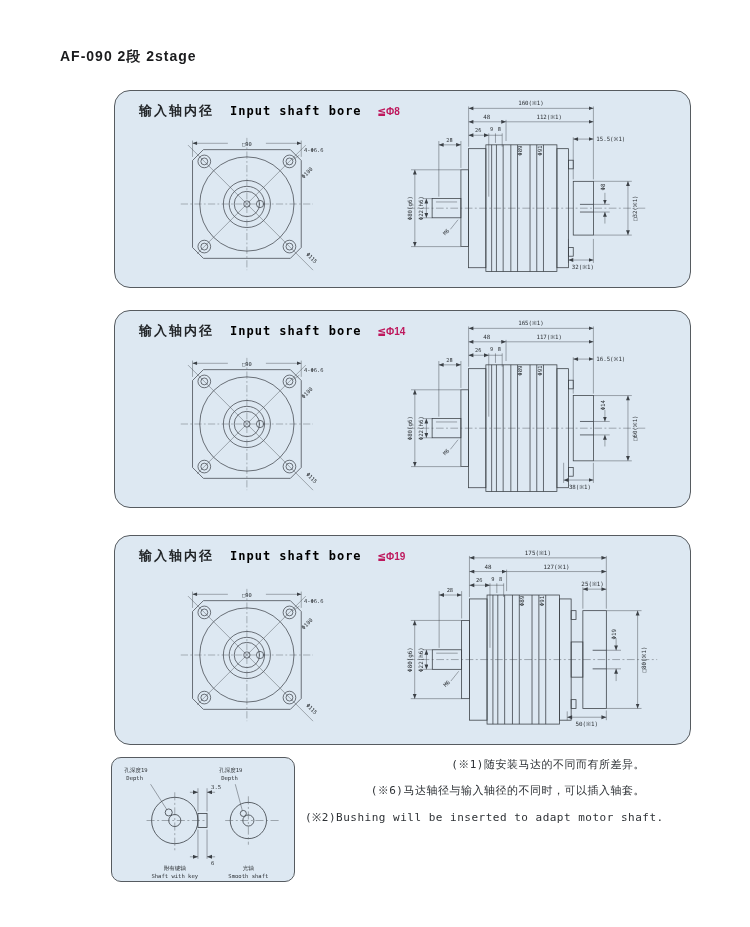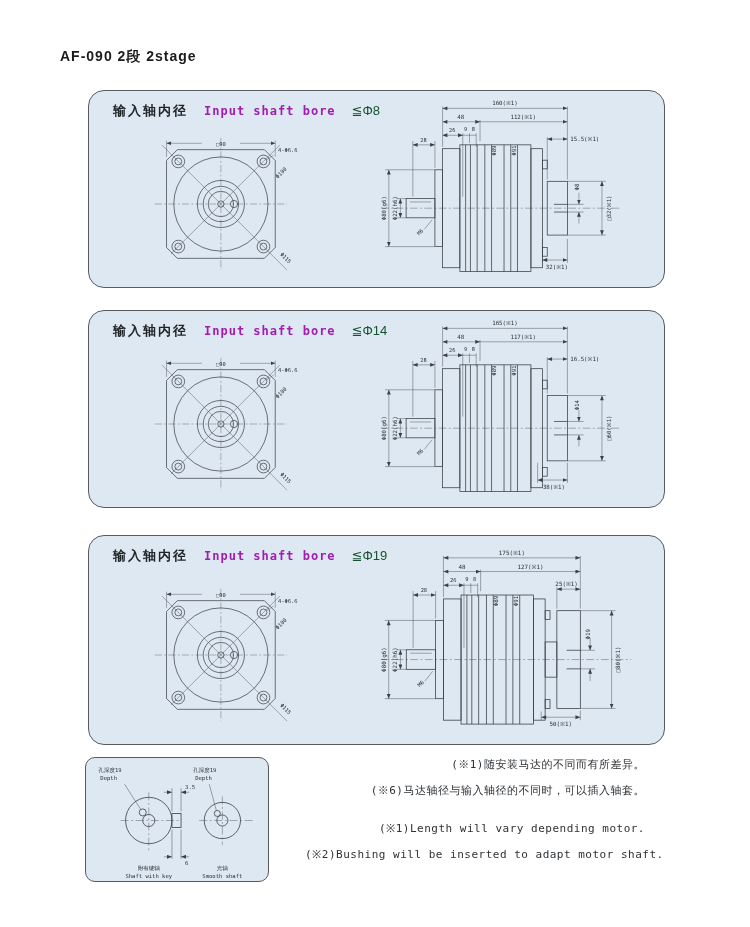--- a/index.html
+++ b/index.html
@@ -1,24 +1,24 @@
 <!DOCTYPE html>
 <html><head>
 <meta charset="utf-8">
 <style>
   html,body{margin:0;padding:0;}
   body{width:750px;height:927px;position:relative;background:#ffffff;
        font-family:"Liberation Sans",sans-serif;overflow:hidden;}
   .page-title{position:absolute;left:60px;top:48px;font-size:14px;font-weight:bold;
        color:#1a1b1d;letter-spacing:1px;}
-  .panel{position:absolute;background:#dde8f2;border:1.6px solid #565b60;border-radius:16px;}
+  .panel{position:absolute;background:#dde8f2;border:1.6px solid #565b60;border-radius:16px;margin-left:26px;}
   .panel-hdr{position:absolute;left:24px;top:11px;display:flex;align-items:baseline;gap:16px;white-space:nowrap;}
   .hcn{font-size:13px;font-weight:bold;color:#222528;letter-spacing:2px;}
-  .hen{font-family:"DejaVu Sans Mono",monospace;font-size:12px;font-weight:bold;color:#a21caf;letter-spacing:1px;}
-  .hlim{font-size:13px;font-weight:normal;color:#14532d;}
+  .hen{font-family:"DejaVu Sans Mono",monospace;font-size:12px;font-weight:bold;color:#000000;letter-spacing:1px;}
+  .hlim{font-size:10px;font-weight:bold;color:#be185d;}
   svg{overflow:visible;}
   .dw line,.dw path,.dw rect,.dw circle,.dw polyline{stroke:#3b4046;fill:none;stroke-width:.8;}
   .dw .thin{stroke-width:.45;}
   .dw .cl{stroke-width:.4;stroke-dasharray:8 2.5 2 2.5;}
   .dw text{font-family:"DejaVu Sans Mono",monospace;font-size:6px;fill:#2b2f33;stroke:none;}
   .dw text.s{font-size:5.5px;}
   .mid{text-anchor:middle;}
   .notes{position:absolute;left:305px;top:757px;width:340px;}
   .note{font-family:"DejaVu Sans Mono",monospace;font-size:11px;color:#2e3236;
         letter-spacing:.5px;margin-bottom:11px;white-space:nowrap;text-align:right;}
@@ -414,15 +414,14 @@
     <text class="mid s" x="62" y="111">附有键轴</text>
     <text class="mid s" x="62" y="119">Shaft with key</text>
     <text class="mid s" x="135" y="111">光轴</text>
     <text class="mid s" x="135" y="119">Smooth shaft</text>
   </svg>
 </div>
 
 <div class="notes">
   <div class="note">(※1)随安装马达的不同而有所差异。</div>
   <div class="note">(※6)马达轴径与输入轴径的不同时，可以插入轴套。</div>
-  <div class="note gap">(※1)Length will vary depending motor.</div>
   <div class="note">(※2)Bushing will be inserted to adapt motor shaft.</div>
 </div>
 
 </body></html>

